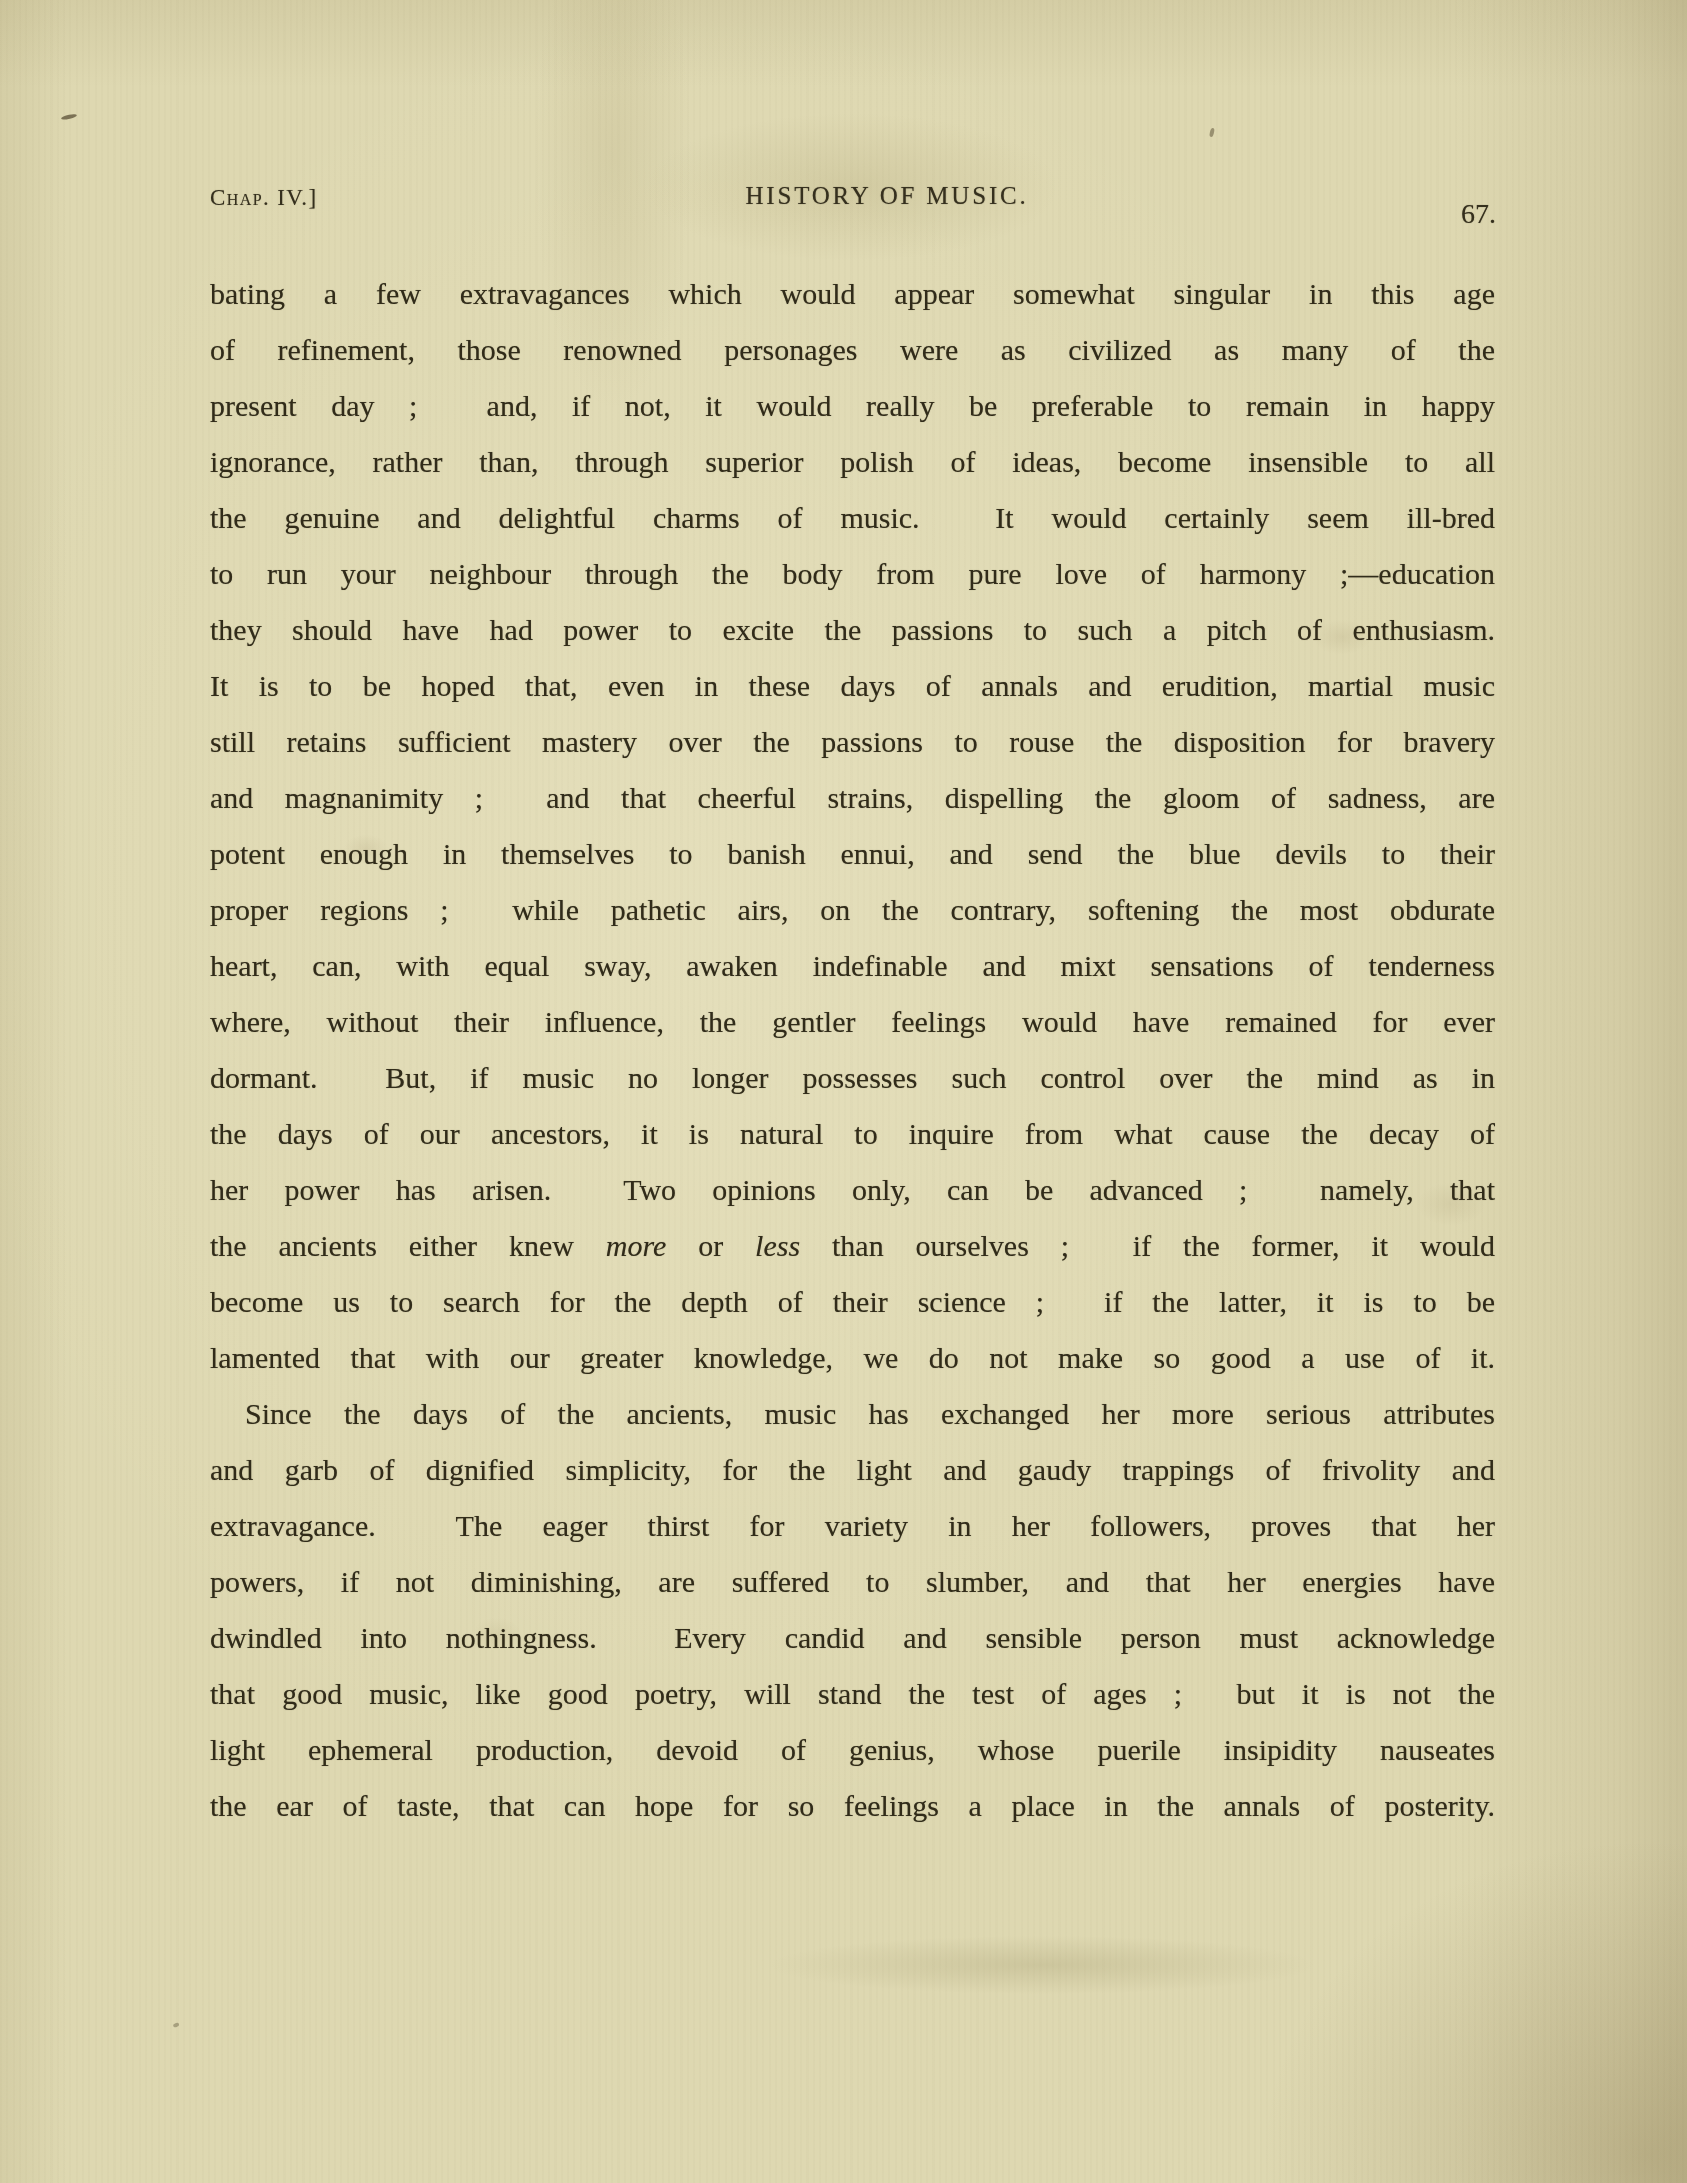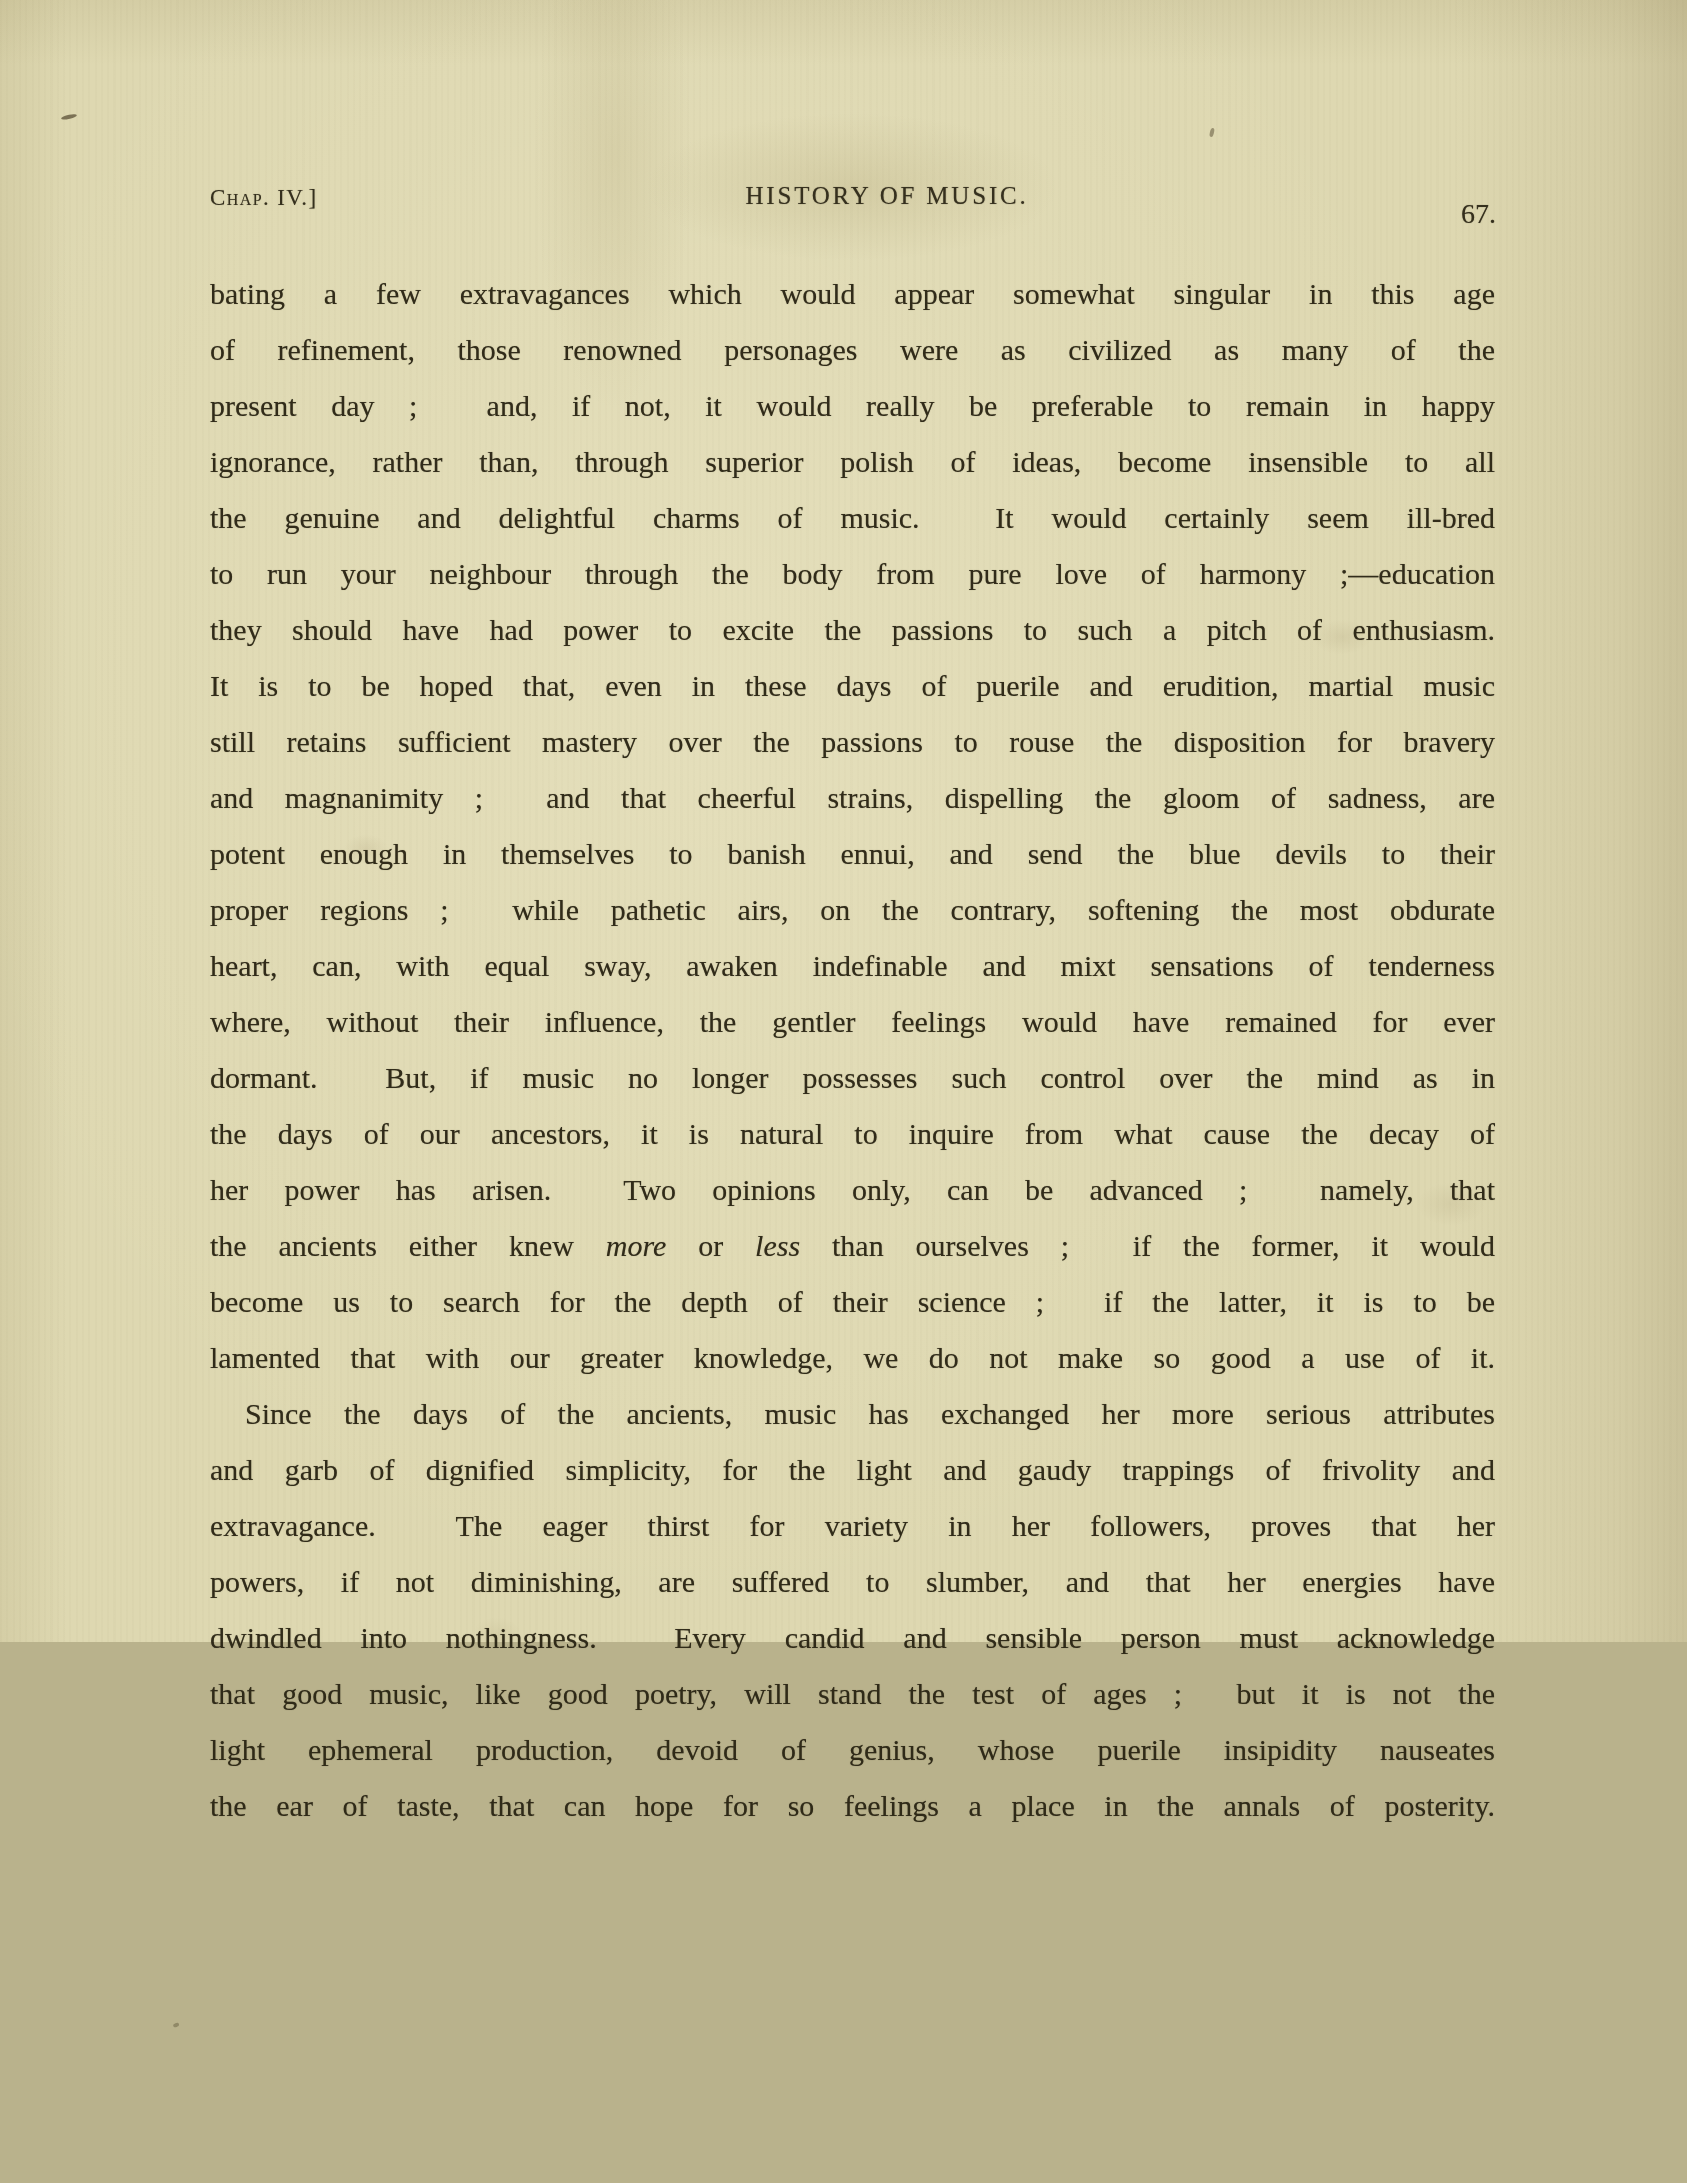--- a/index.html
+++ b/index.html
@@ -8,21 +8,21 @@
   }
   html,body{margin:0;padding:0;}
   body{
     width:1687px;height:2183px;
     font-family:"Liberation Serif","DejaVu Serif",serif;
     background:#b9b28c;
     overflow:hidden;
   }
   .page{
     position:relative;
-    width:1687px;height:1642px;
+    width:1687px;height:2183px;
     color:var(--ink);
     background:
       
       radial-gradient(296px 106px at 852px 187px, rgba(140,125,70,0.16), rgba(140,125,70,0) 70%),
       
       radial-gradient(113px 366px at 613px 155px, rgba(145,130,78,0.13), rgba(145,130,78,0) 70%),
       
       radial-gradient(366px 39px at 1042px 1965px, rgba(125,115,68,0.18), rgba(125,115,68,0) 75%),
       
       radial-gradient(32px 21px at 366px 849px, rgba(120,100,60,0.10), rgba(120,100,60,0) 70%),
@@ -111,21 +111,21 @@
   </div>
 
   <div class="body-text">
       <div class="line"><span class="">bating a few extravagances which would appear somewhat singular in this age</span></div>
       <div class="line"><span class="">of refinement, those renowned personages were as civilized as many of the</span></div>
       <div class="line"><span class="">present day ;  and, if not, it would really be preferable to remain in happy</span></div>
       <div class="line"><span class="">ignorance, rather than, through superior polish of ideas, become insensible to all</span></div>
       <div class="line"><span class="">the genuine and delightful charms of music.  It would certainly seem ill-bred</span></div>
       <div class="line"><span class="">to run your neighbour through the body from pure love of harmony ;—education</span></div>
       <div class="line"><span class="">they should have had power to excite the passions to such a pitch of enthusiasm.</span></div>
-      <div class="line"><span class="">It is to be hoped that, even in these days of puerile and erudition, martial music</span></div>
+      <div class="line"><span class="">It is to be hoped that, even in these days of annals and erudition, martial music</span></div>
       <div class="line"><span class="">still retains sufficient mastery over the passions to rouse the disposition for bravery</span></div>
       <div class="line"><span class="">and magnanimity ;  and that cheerful strains, dispelling the gloom of sadness, are</span></div>
       <div class="line"><span class="">potent enough in themselves to banish ennui, and send the blue devils to their</span></div>
       <div class="line"><span class="">proper regions ;  while pathetic airs, on the contrary, softening the most obdurate</span></div>
       <div class="line"><span class="">heart, can, with equal sway, awaken indefinable and mixt sensations of tenderness</span></div>
       <div class="line"><span class="">where, without their influence, the gentler feelings would have remained for ever</span></div>
       <div class="line"><span class="">dormant.  But, if music no longer possesses such control over the mind as in</span></div>
       <div class="line"><span class="">the days of our ancestors, it is natural to inquire from what cause the decay of</span></div>
       <div class="line"><span class="">her power has arisen.  Two opinions only, can be advanced ;  namely, that</span></div>
       <div class="line"><span class="">the ancients either knew </span><span class="it">more</span><span class=""> or </span><span class="it">less</span><span class=""> than ourselves ;  if the former, it would</span></div>

